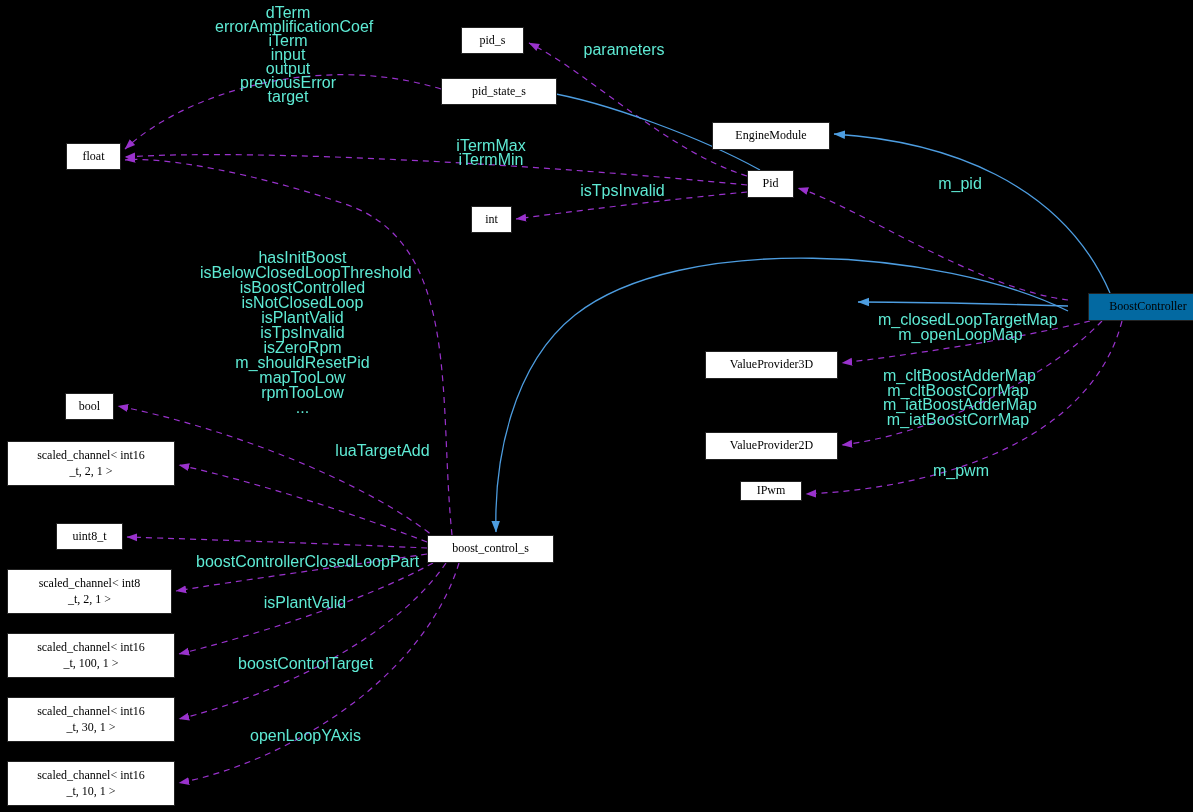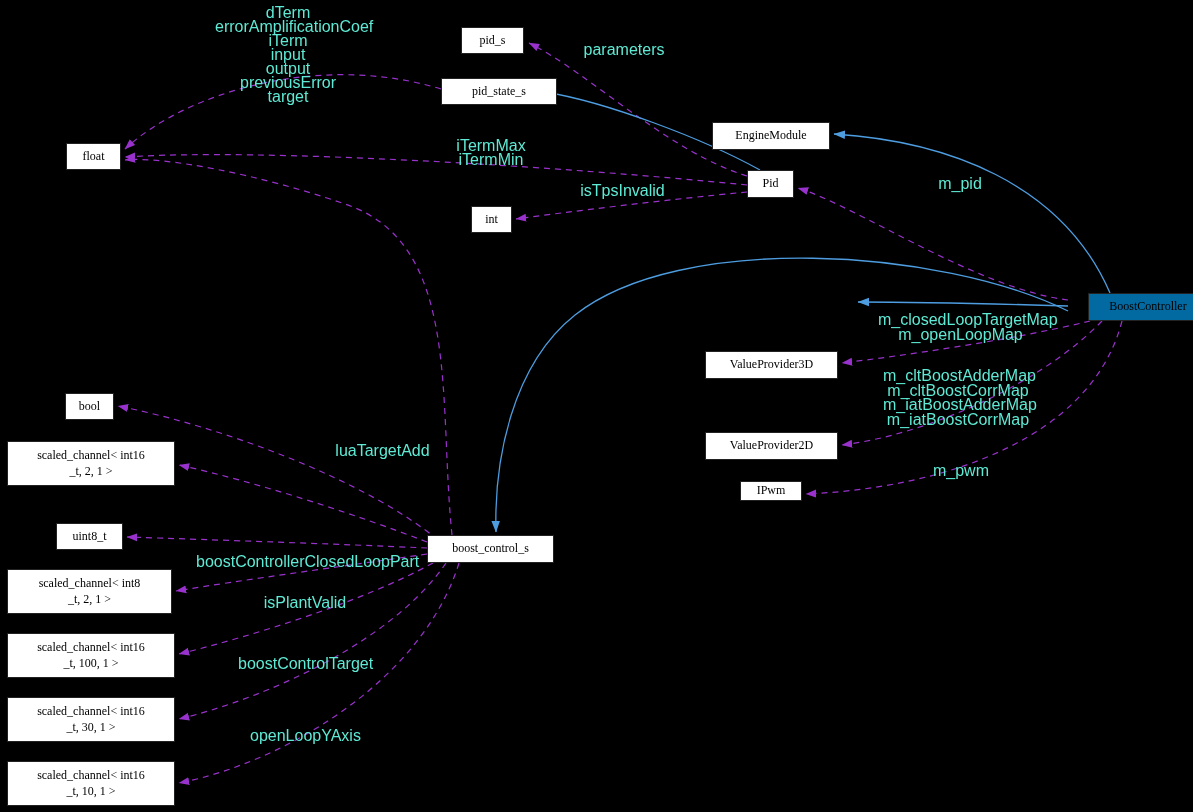--- a/index.html
+++ b/index.html
@@ -82,20 +82,31 @@
 iTerm
 input
 output
 previousError
 target</div>
   <div class="elabel" style="left:579px;top:42px;width:90px">parameters</div>
   <div class="elabel" style="left:451px;top:139px;width:80px;line-height:14px">iTermMax
 iTermMin</div>
   <div class="elabel" style="left:575px;top:183px;width:95px">isTpsInvalid</div>
   <div class="elabel" style="left:925px;top:176px;width:70px">m_pid</div>
+  <div class="elabel" style="left:200px;top:250px;width:205px">hasInitBoost
+isBelowClosedLoopThreshold
+isBoostControlled
+isNotClosedLoop
+isPlantValid
+isTpsInvalid
+isZeroRpm
+m_shouldResetPid
+mapTooLow
+rpmTooLow
+...</div>
   <div class="elabel" style="left:878px;top:312px;width:165px">m_closedLoopTargetMap
 m_openLoopMap</div>
   <div class="elabel" style="left:883px;top:369px;width:150px;line-height:14.5px">m_cltBoostAdderMap
 m_cltBoostCorrMap
 m_iatBoostAdderMap
 m_iatBoostCorrMap</div>
   <div class="elabel" style="left:330px;top:443px;width:105px">luaTargetAdd</div>
   <div class="elabel" style="left:925px;top:463px;width:72px">m_pwm</div>
   <div class="elabel" style="left:196px;top:554px;width:210px">boostControllerClosedLoopPart</div>
   <div class="elabel" style="left:255px;top:595px;width:100px">isPlantValid</div>

